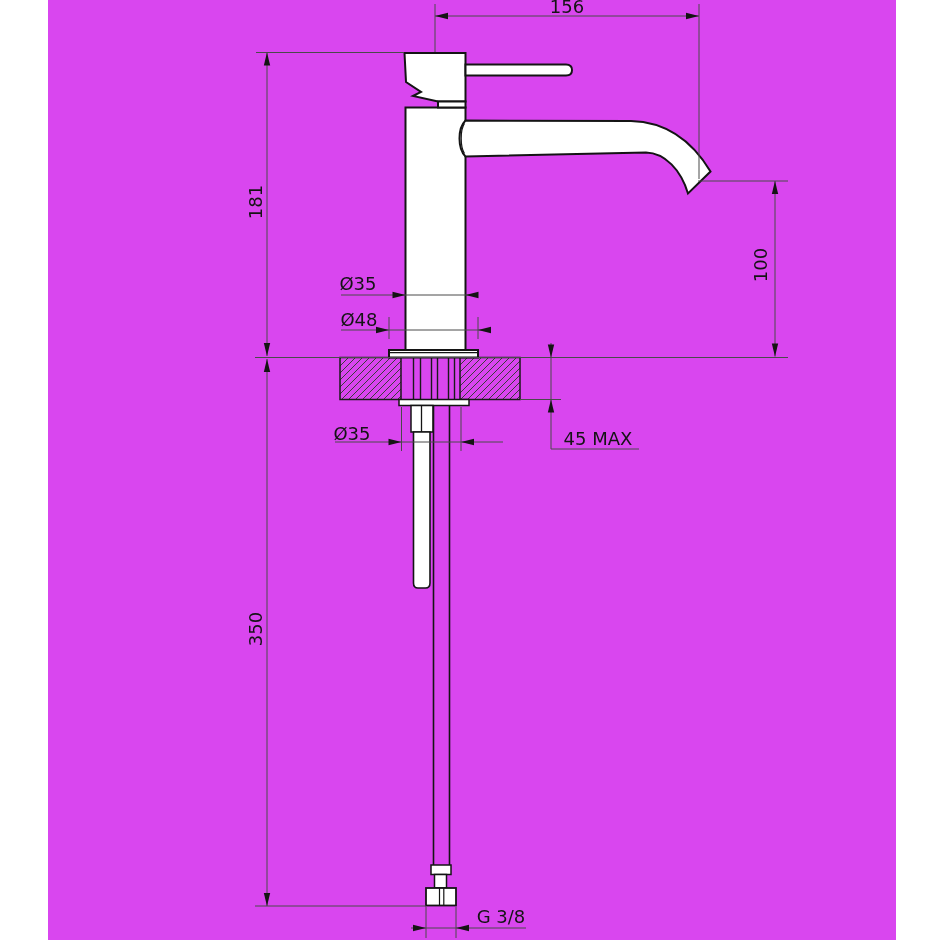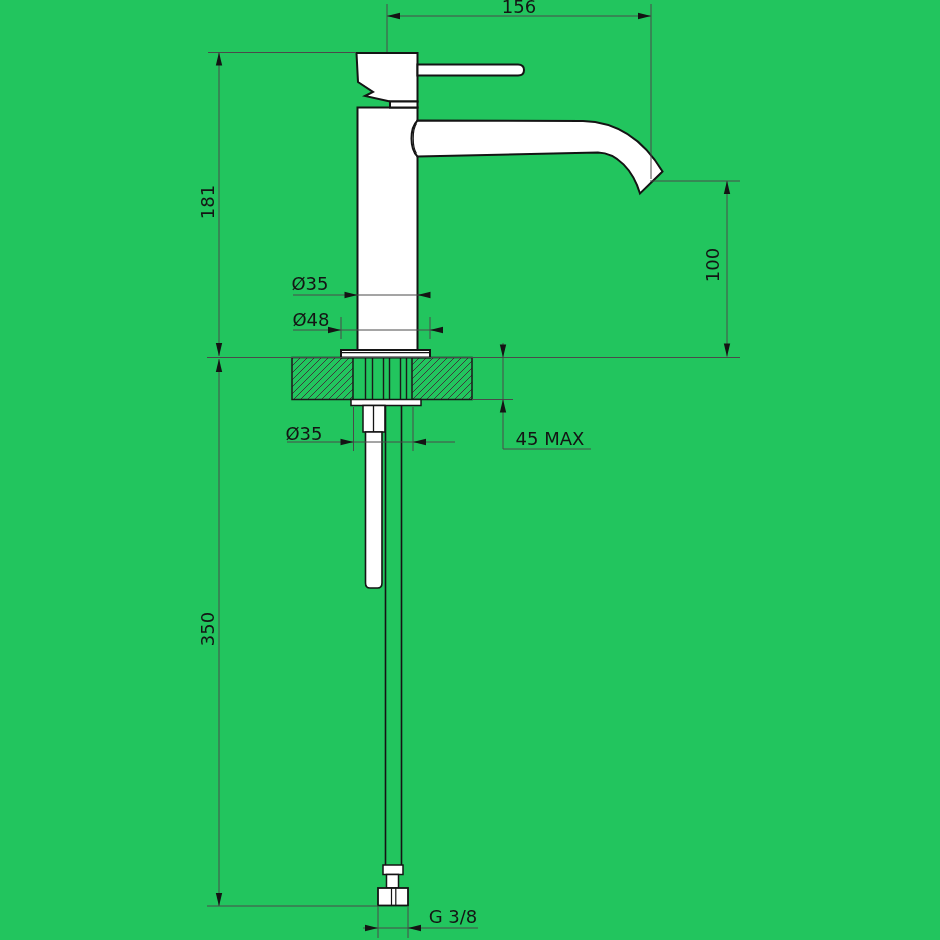--- a/index.html
+++ b/index.html
@@ -1,16 +1,16 @@
 <!DOCTYPE html>
 <html><head>
 <meta charset="utf-8">
 <style>
   html,body{margin:0;padding:0;background:#ffffff;}
-  .canvas{width:940px;height:940px;position:relative;background:#22c55e;overflow:hidden;}
+  .canvas{width:848px;height:940px;position:relative;background:#d946ef;overflow:hidden;margin-left:48px;}
   svg{display:block;}
   text{font-family:"DejaVu Sans","Liberation Sans",sans-serif;font-size:18px;fill:#141414;}
   .outline{fill:#ffffff;stroke:#141414;stroke-width:2;stroke-linejoin:miter;}
   .thin{fill:none;stroke:#4a4a4a;stroke-width:1;}
   .arrow{fill:#141414;stroke:none;}
 </style>
 </head>
 <body>
 
 <div class="canvas">

